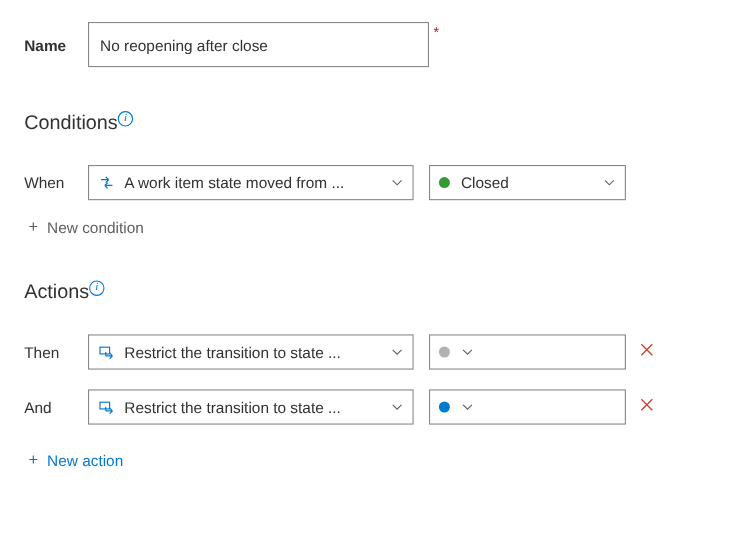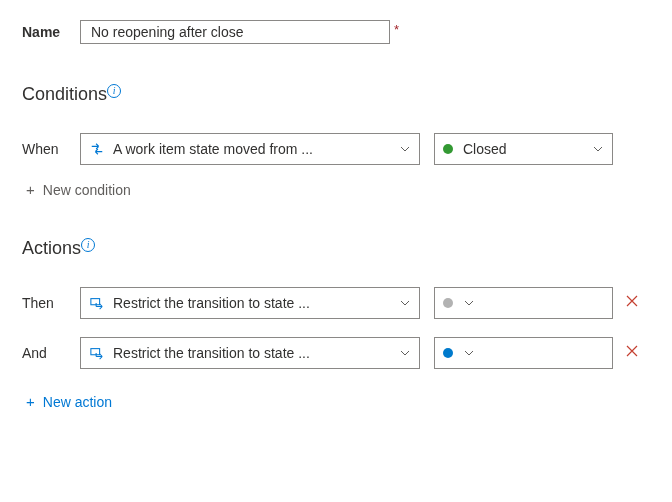--- a/index.html
+++ b/index.html
@@ -18,21 +18,21 @@
     }
     .label-col {
       width: 58px;
       font-size: 14px;
       color: #323130;
       flex-shrink: 0;
     }
     .label-bold { font-weight: 600; }
     .input-text {
       width: 310px;
-      height: 24px;
+      height: 41px;
       border: 1px solid #8a8886;
       padding: 0 10px;
       font-size: 14px;
       font-family: inherit;
       color: #323130;
       outline: none;
     }
     .required {
       color: #a4262c;
       margin-left: 4px;
@@ -68,21 +68,21 @@
     .dropdown {
       height: 32px;
       border: 1px solid #8a8886;
       display: flex;
       align-items: center;
       padding: 0 8px;
       background: #fff;
       cursor: pointer;
       position: relative;
     }
-    .dropdown-lg { width: 340px; }
+    .dropdown-lg { width: 296px; }
     .dropdown-sm { width: 179px; margin-left: 14px; }
     .dropdown-text {
       flex: 1;
       white-space: nowrap;
       overflow: hidden;
       text-overflow: ellipsis;
       font-size: 14px;
       color: #323130;
     }
     .chevron {

